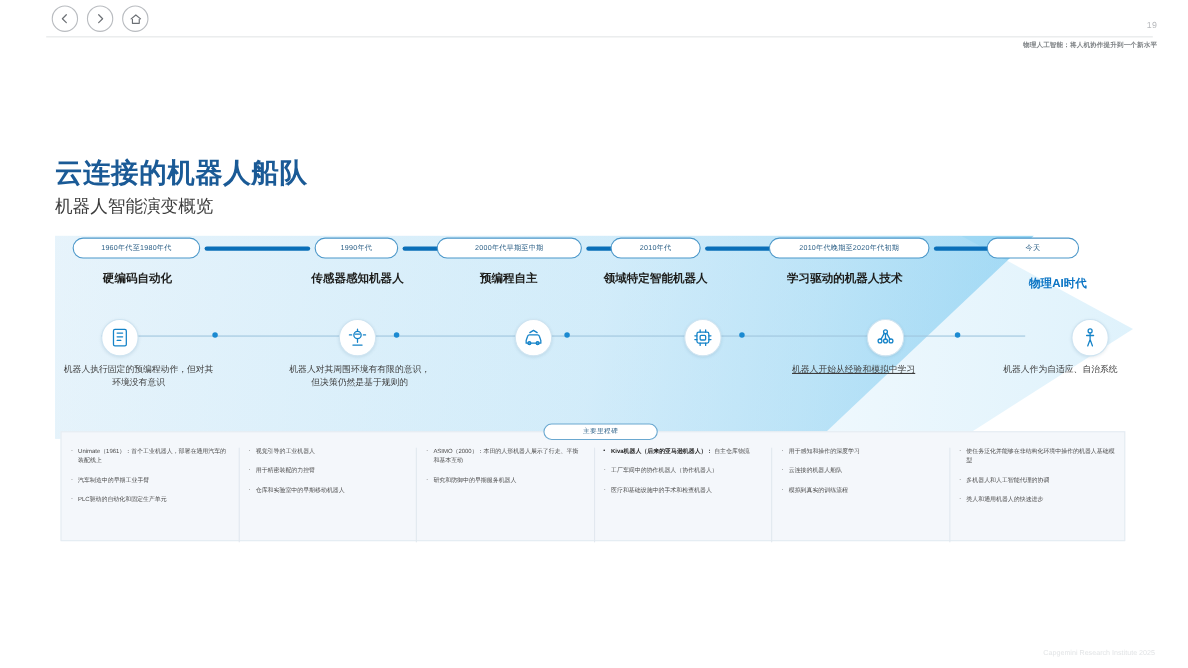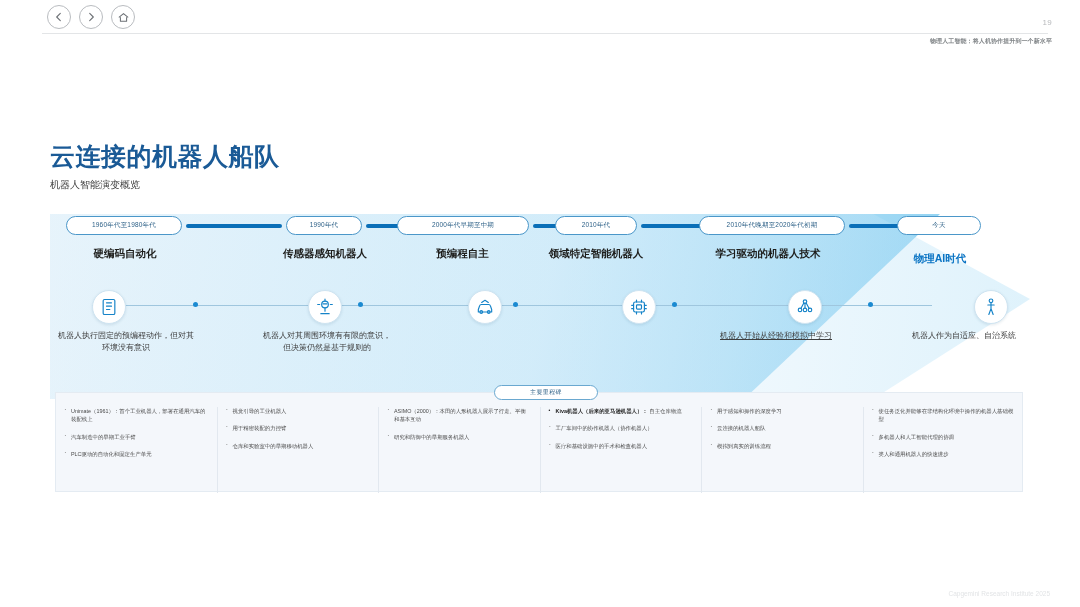--- a/index.html
+++ b/index.html
@@ -37,21 +37,21 @@
   }
 
   
   .page-title {
     position: absolute; left: 50px; top: 140px;
     font-size: 25px; font-weight: bold; color: #1a5a96;
     letter-spacing: .5px;
   }
   .page-subtitle {
     position: absolute; left: 50px; top: 178px;
-    font-size: 10px; color: #3c3c3c;
+    font-size: 16px; color: #3c3c3c;
   }
 
   
   .diagram {
     position: absolute; left: 50px; top: 206px;
     width: 980px; height: 290px;
   }
 
   
   .wedge {
@@ -208,21 +208,21 @@
     <div class="tl-pill" style="left:649px;width:146px;">2010年代晚期至2020年代初期</div>
     <div class="tl-bar" style="left:799px;width:70px;"></div>
     <div class="tl-pill" style="left:847px;width:84px;">今天</div>
   </div>
 
   <div class="stage-head" style="left:14px;  top:40px; width:122px;">硬编码自动化</div>
   <div class="stage-head" style="left:215px; top:40px; width:120px;">传感器感知机器人</div>
   <div class="stage-head" style="left:345px; top:40px; width:135px;">预编程自主</div>
   <div class="stage-head" style="left:470px; top:40px; width:152px;">领域特定智能机器人</div>
   <div class="stage-head" style="left:648px; top:40px; width:140px;text-align:center;">学习驱动的机器人技术</div>
-  <div class="stage-head accent" style="left:842px; top:45px; width:96px;">物理AI时代</div>
+  <div class="stage-head accent" style="left:842px; top:45px; width:96px;text-align:right;">物理AI时代</div>
 
   <div class="node-line" style="left:42px; top:99px; width:840px;"></div>
   <div class="node-dot" style="left:143px; top:96px;"></div>
   <div class="node-dot" style="left:308px; top:96px;"></div>
   <div class="node-dot" style="left:463px; top:96px;"></div>
   <div class="node-dot" style="left:622px; top:96px;"></div>
   <div class="node-dot" style="left:818px; top:96px;"></div>
 
   <div class="icon-circle" style="left:42px; top:84px;">
     <span>

